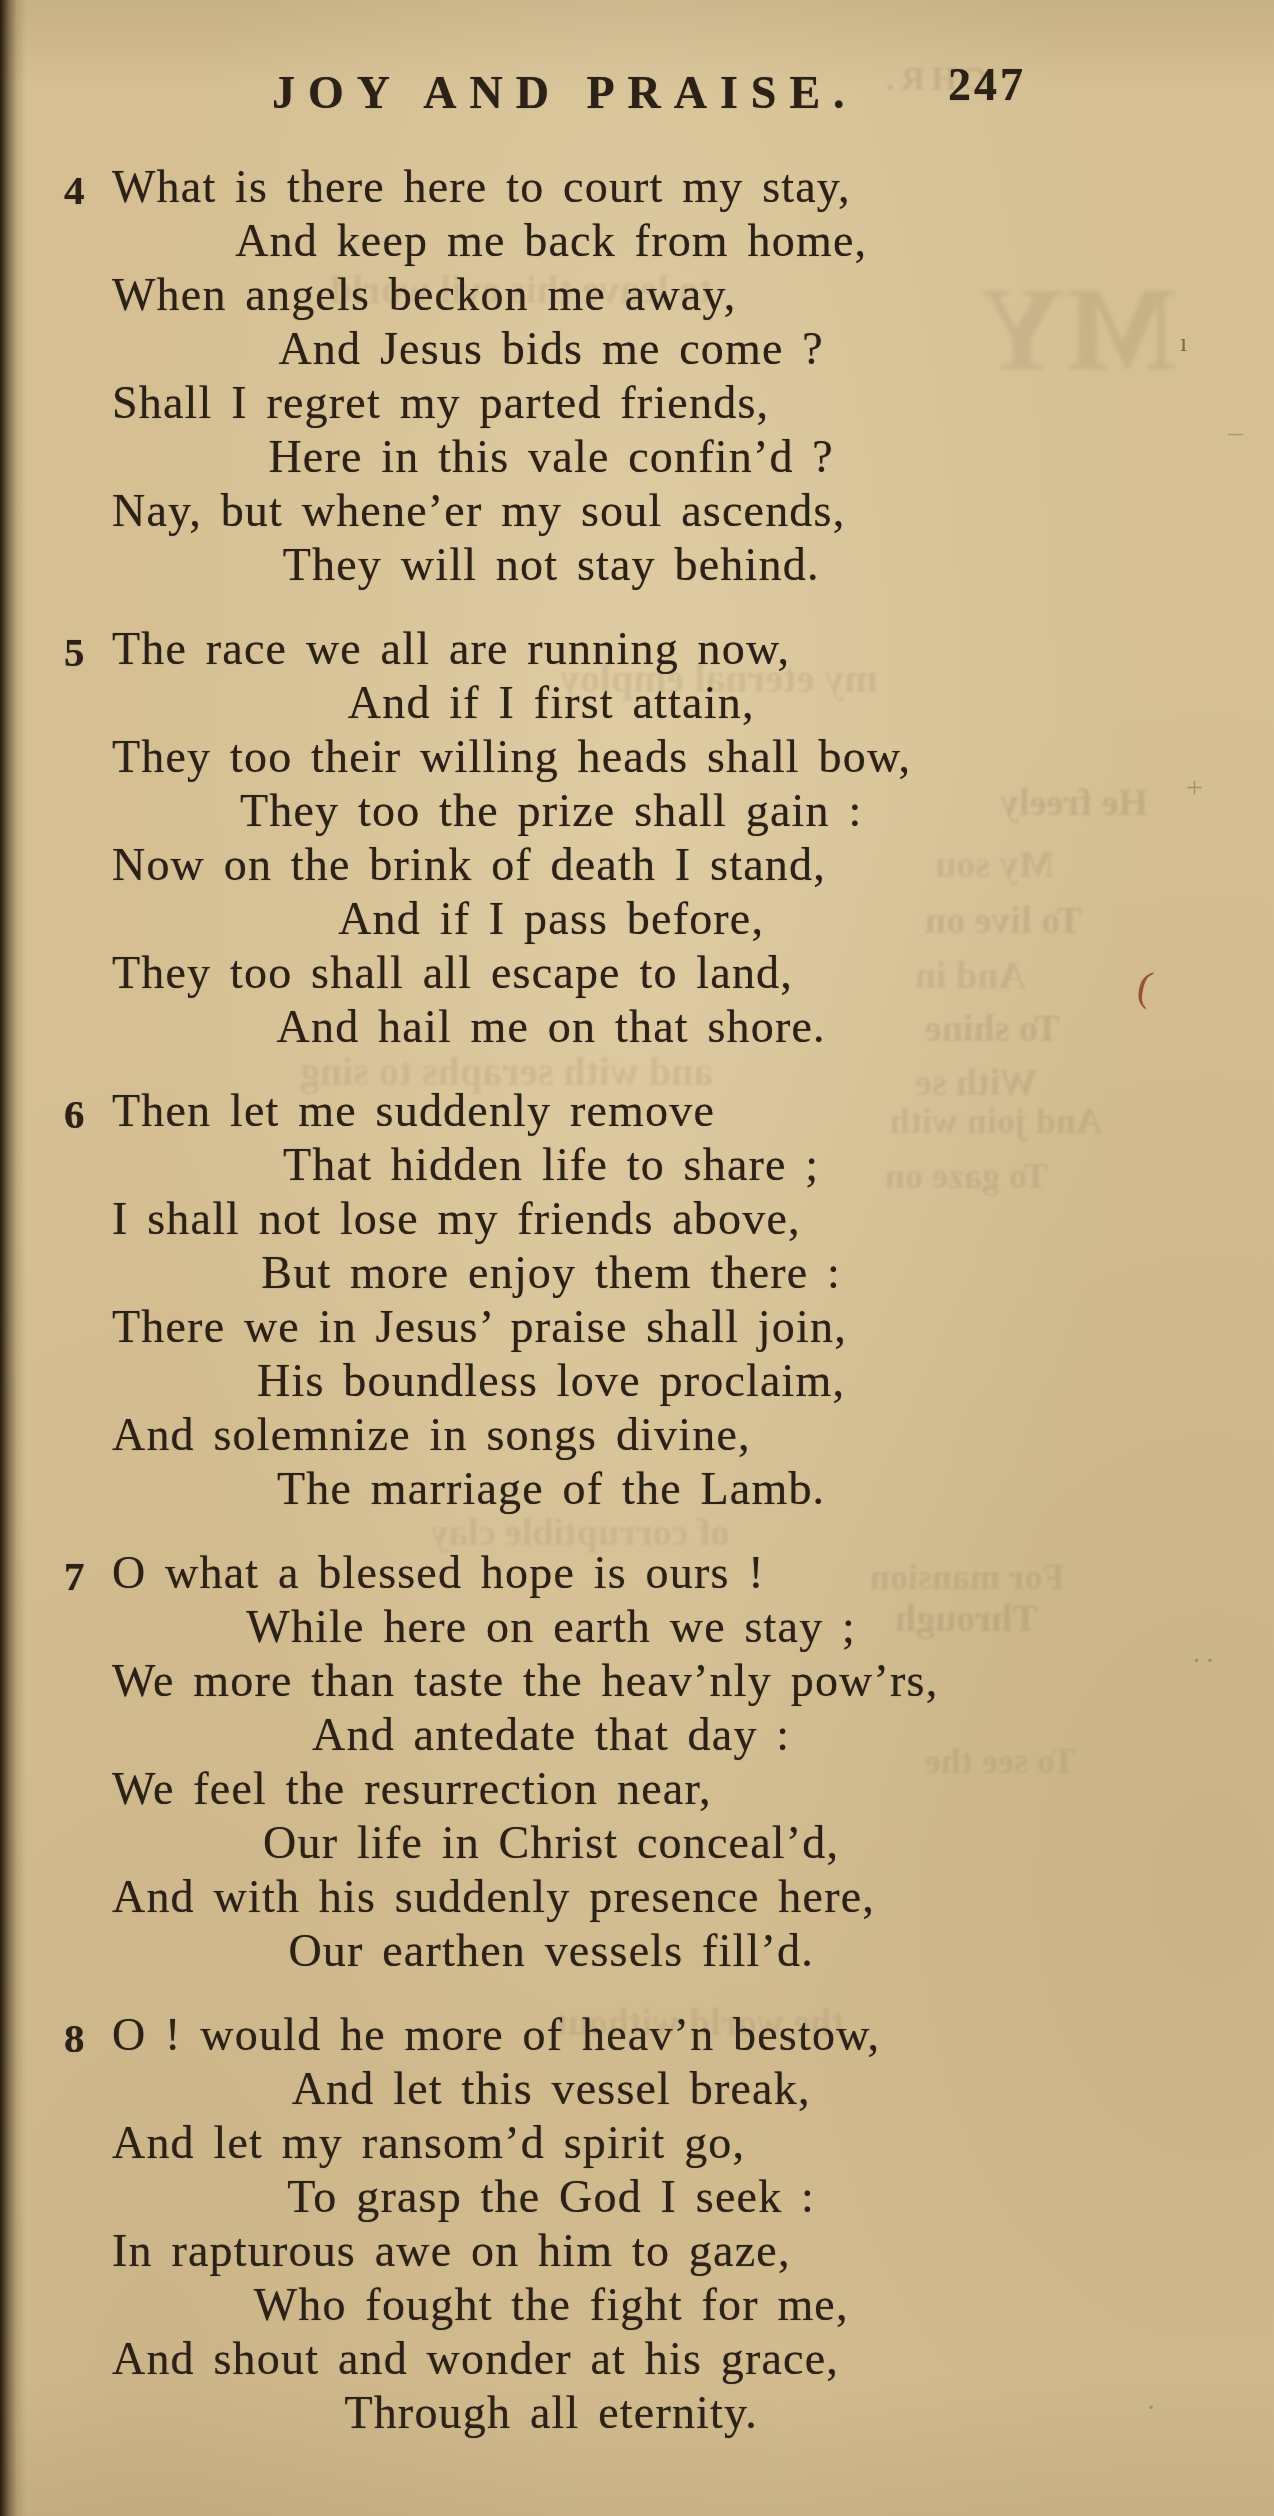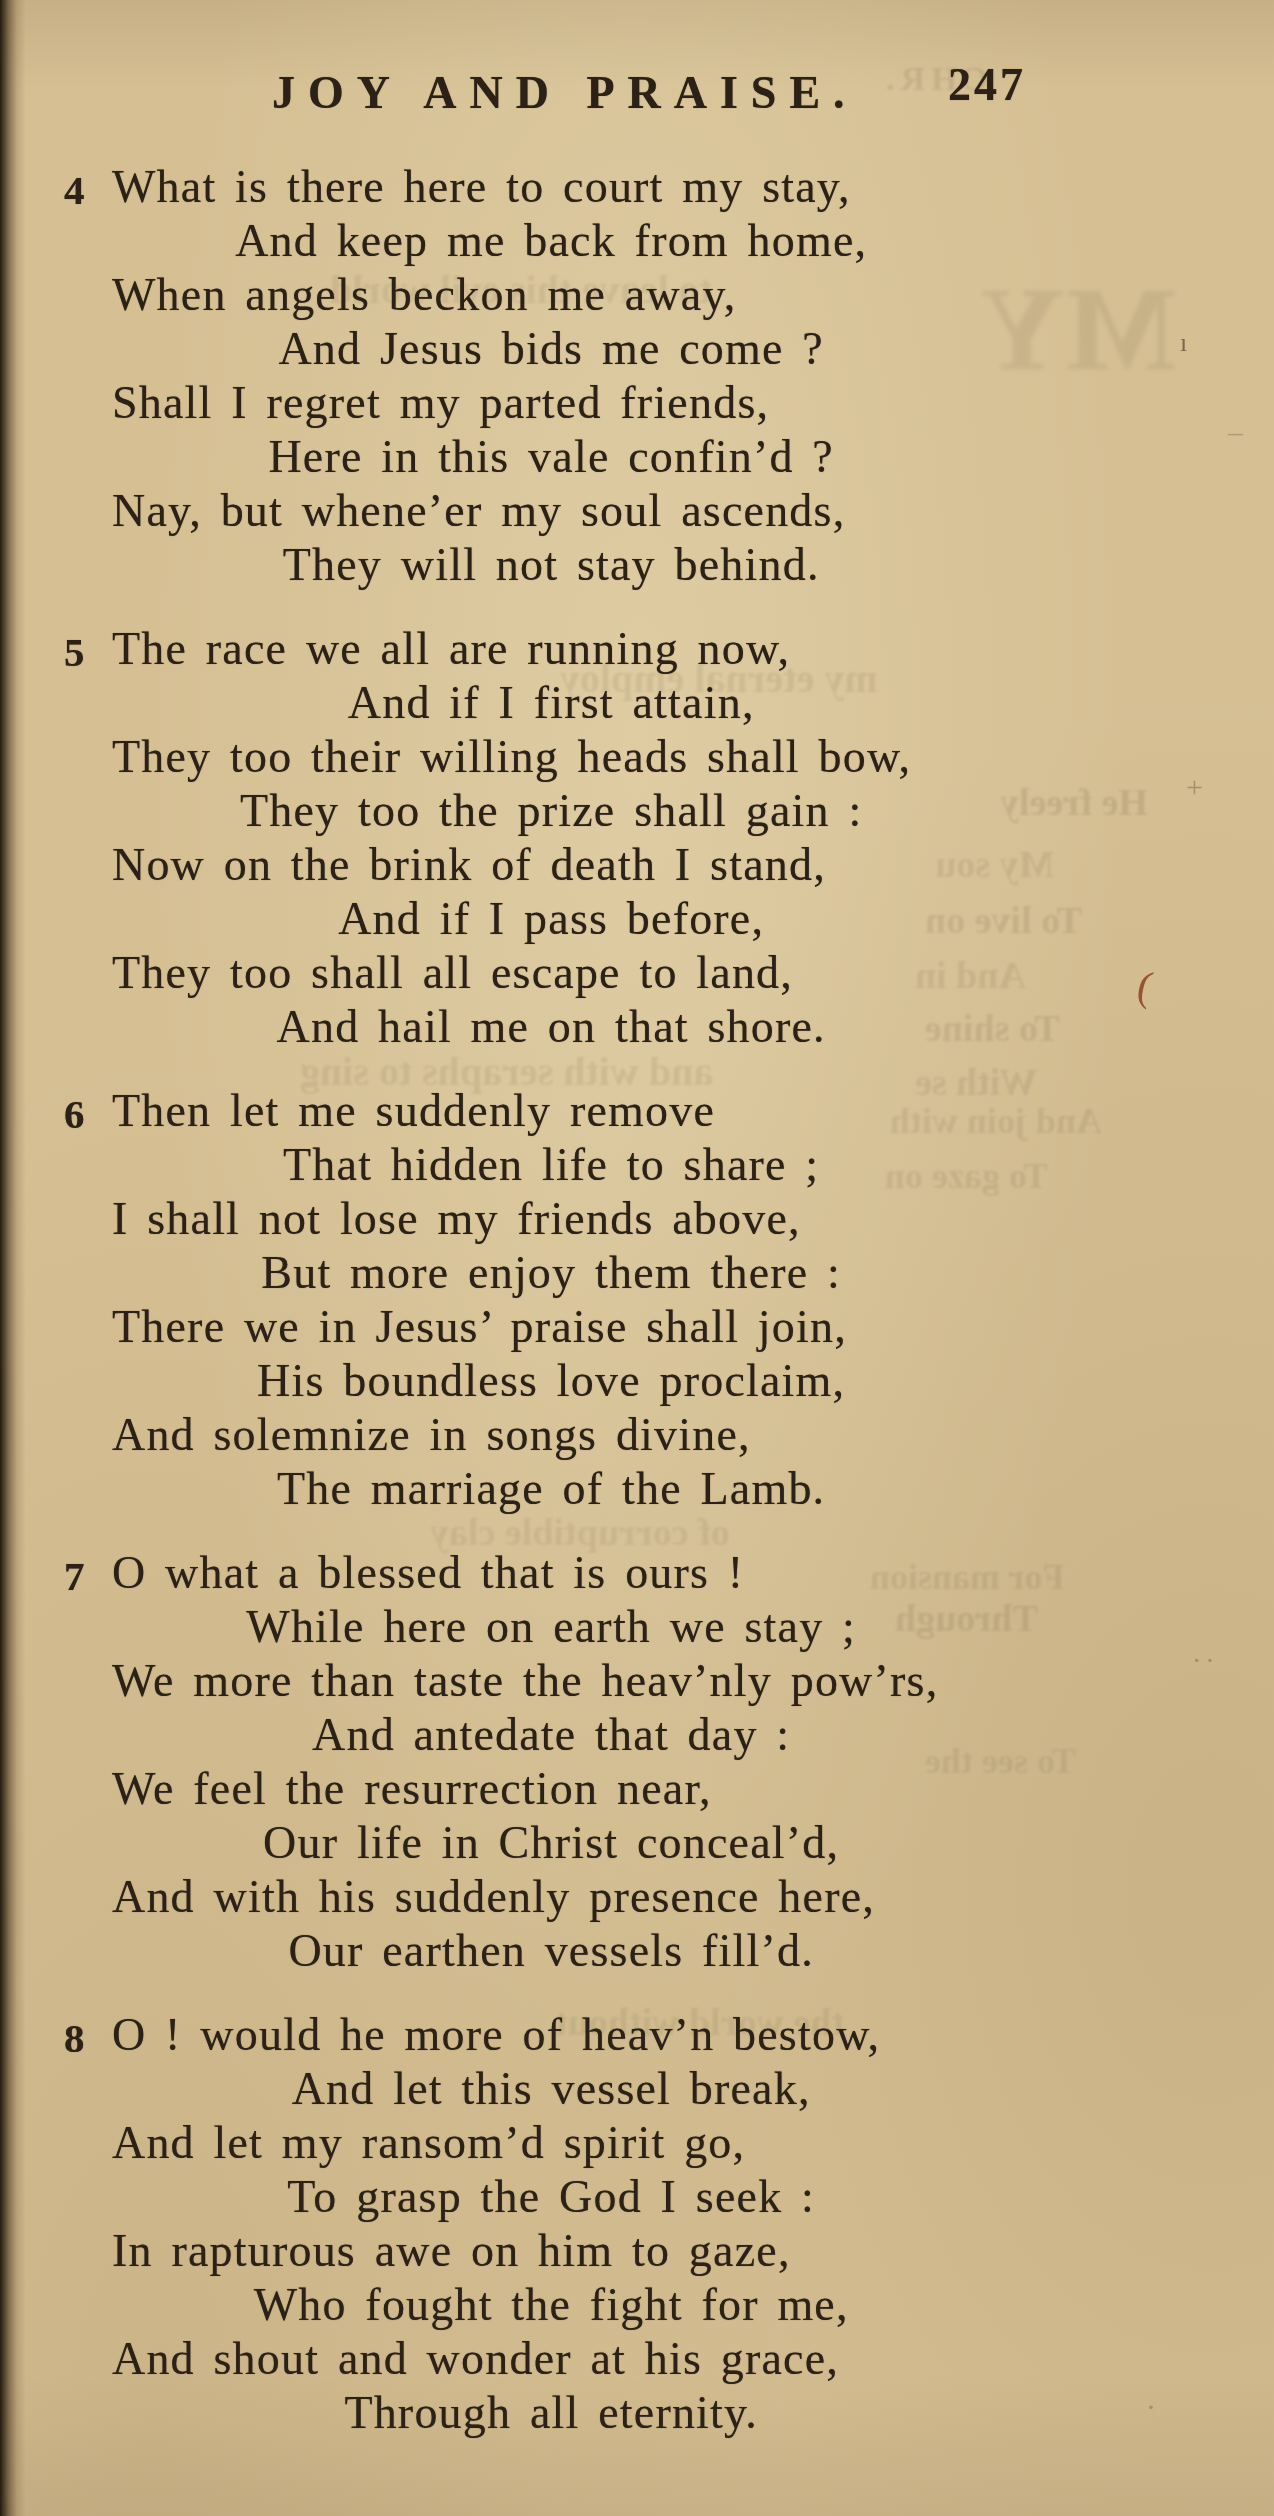--- a/index.html
+++ b/index.html
@@ -137,21 +137,21 @@
     <div class="line in">That hidden life to share ;</div>
     <div class="line">I shall not lose my friends above,</div>
     <div class="line in">But more enjoy them there :</div>
     <div class="line">There we in Jesus’ praise shall join,</div>
     <div class="line in">His boundless love proclaim,</div>
     <div class="line">And solemnize in songs divine,</div>
     <div class="line in">The marriage of the Lamb.</div>
   </div>
 
   <div class="verse">
-    <div class="line first"><span class="vnum">7</span><span>O what a blessed that is ours !</span></div>
+    <div class="line first"><span class="vnum">7</span><span>O what a blessed hope is ours !</span></div>
     <div class="line in">While here on earth we stay ;</div>
     <div class="line">We more than taste the heav’nly pow’rs,</div>
     <div class="line in">And antedate that day :</div>
     <div class="line">We feel the resurrection near,</div>
     <div class="line in">Our life in Christ conceal’d,</div>
     <div class="line">And with his suddenly presence here,</div>
     <div class="line in">Our earthen vessels fill’d.</div>
   </div>
 
   <div class="verse">

